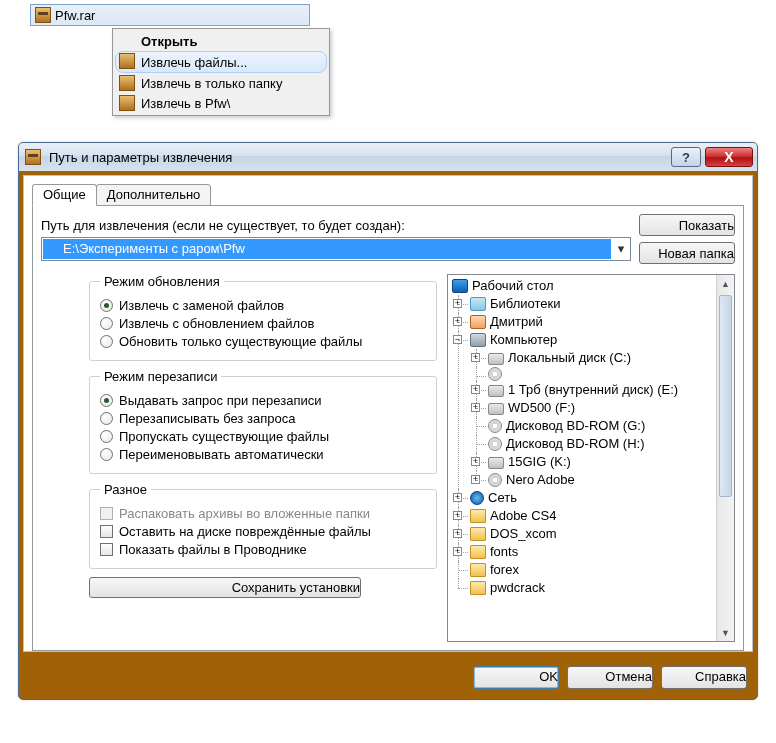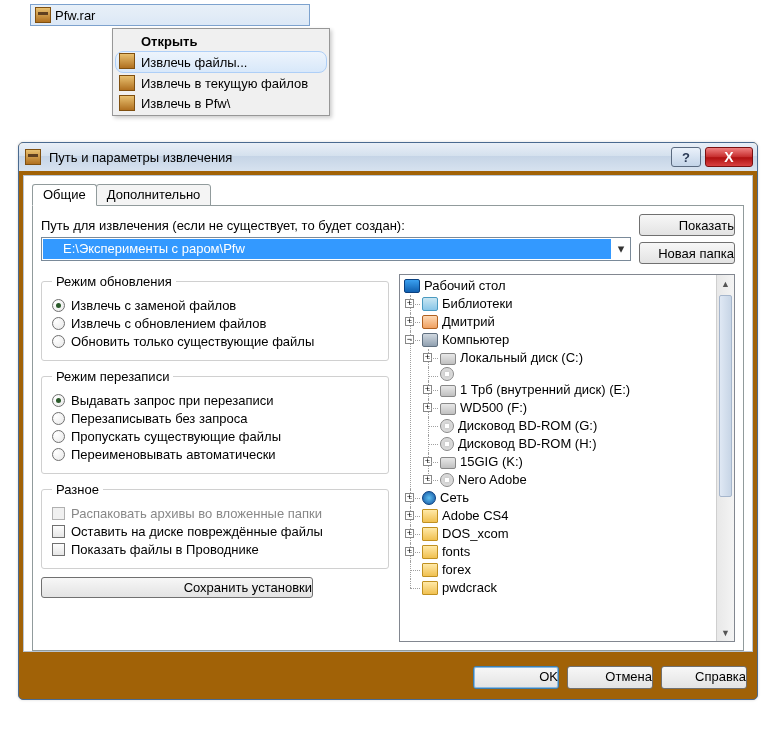--- a/index.html
+++ b/index.html
@@ -200,21 +200,21 @@
     align-items: center;
     justify-content: center;
     color: #333;
   }
 
   .bottom-row {
     display: flex;
     gap: 10px;
     margin-top: 10px;
   }
-  .left-col { width: 348px; }
+  .left-col { width: 348px; margin-left: 48px; }
   .right-col {
     flex: 1;
     border: 1px solid #828790;
     background: #fff;
     display: flex;
     height: 368px;
     box-sizing: border-box;
   }
   .tree-area { flex: 1; overflow: hidden; padding: 2px; }
   .scrollbar {
@@ -388,21 +388,21 @@
 <div class="context-menu">
   <div class="item bold">
     <span>Открыть</span>
   </div>
   <div class="item hover">
     <div class="mi-icon"></div>
     <span>Извлечь файлы...</span>
   </div>
   <div class="item">
     <div class="mi-icon"></div>
-    <span>Извлечь в текущую файлов</span>
+    <span>Извлечь в только папку</span>
   </div>
   <div class="item">
     <div class="mi-icon"></div>
     <span>Извлечь в Pfw\</span>
   </div>
 </div>
 
 <div class="dialog">
   <div class="titlebar">
     <div class="rar-icon"></div>

